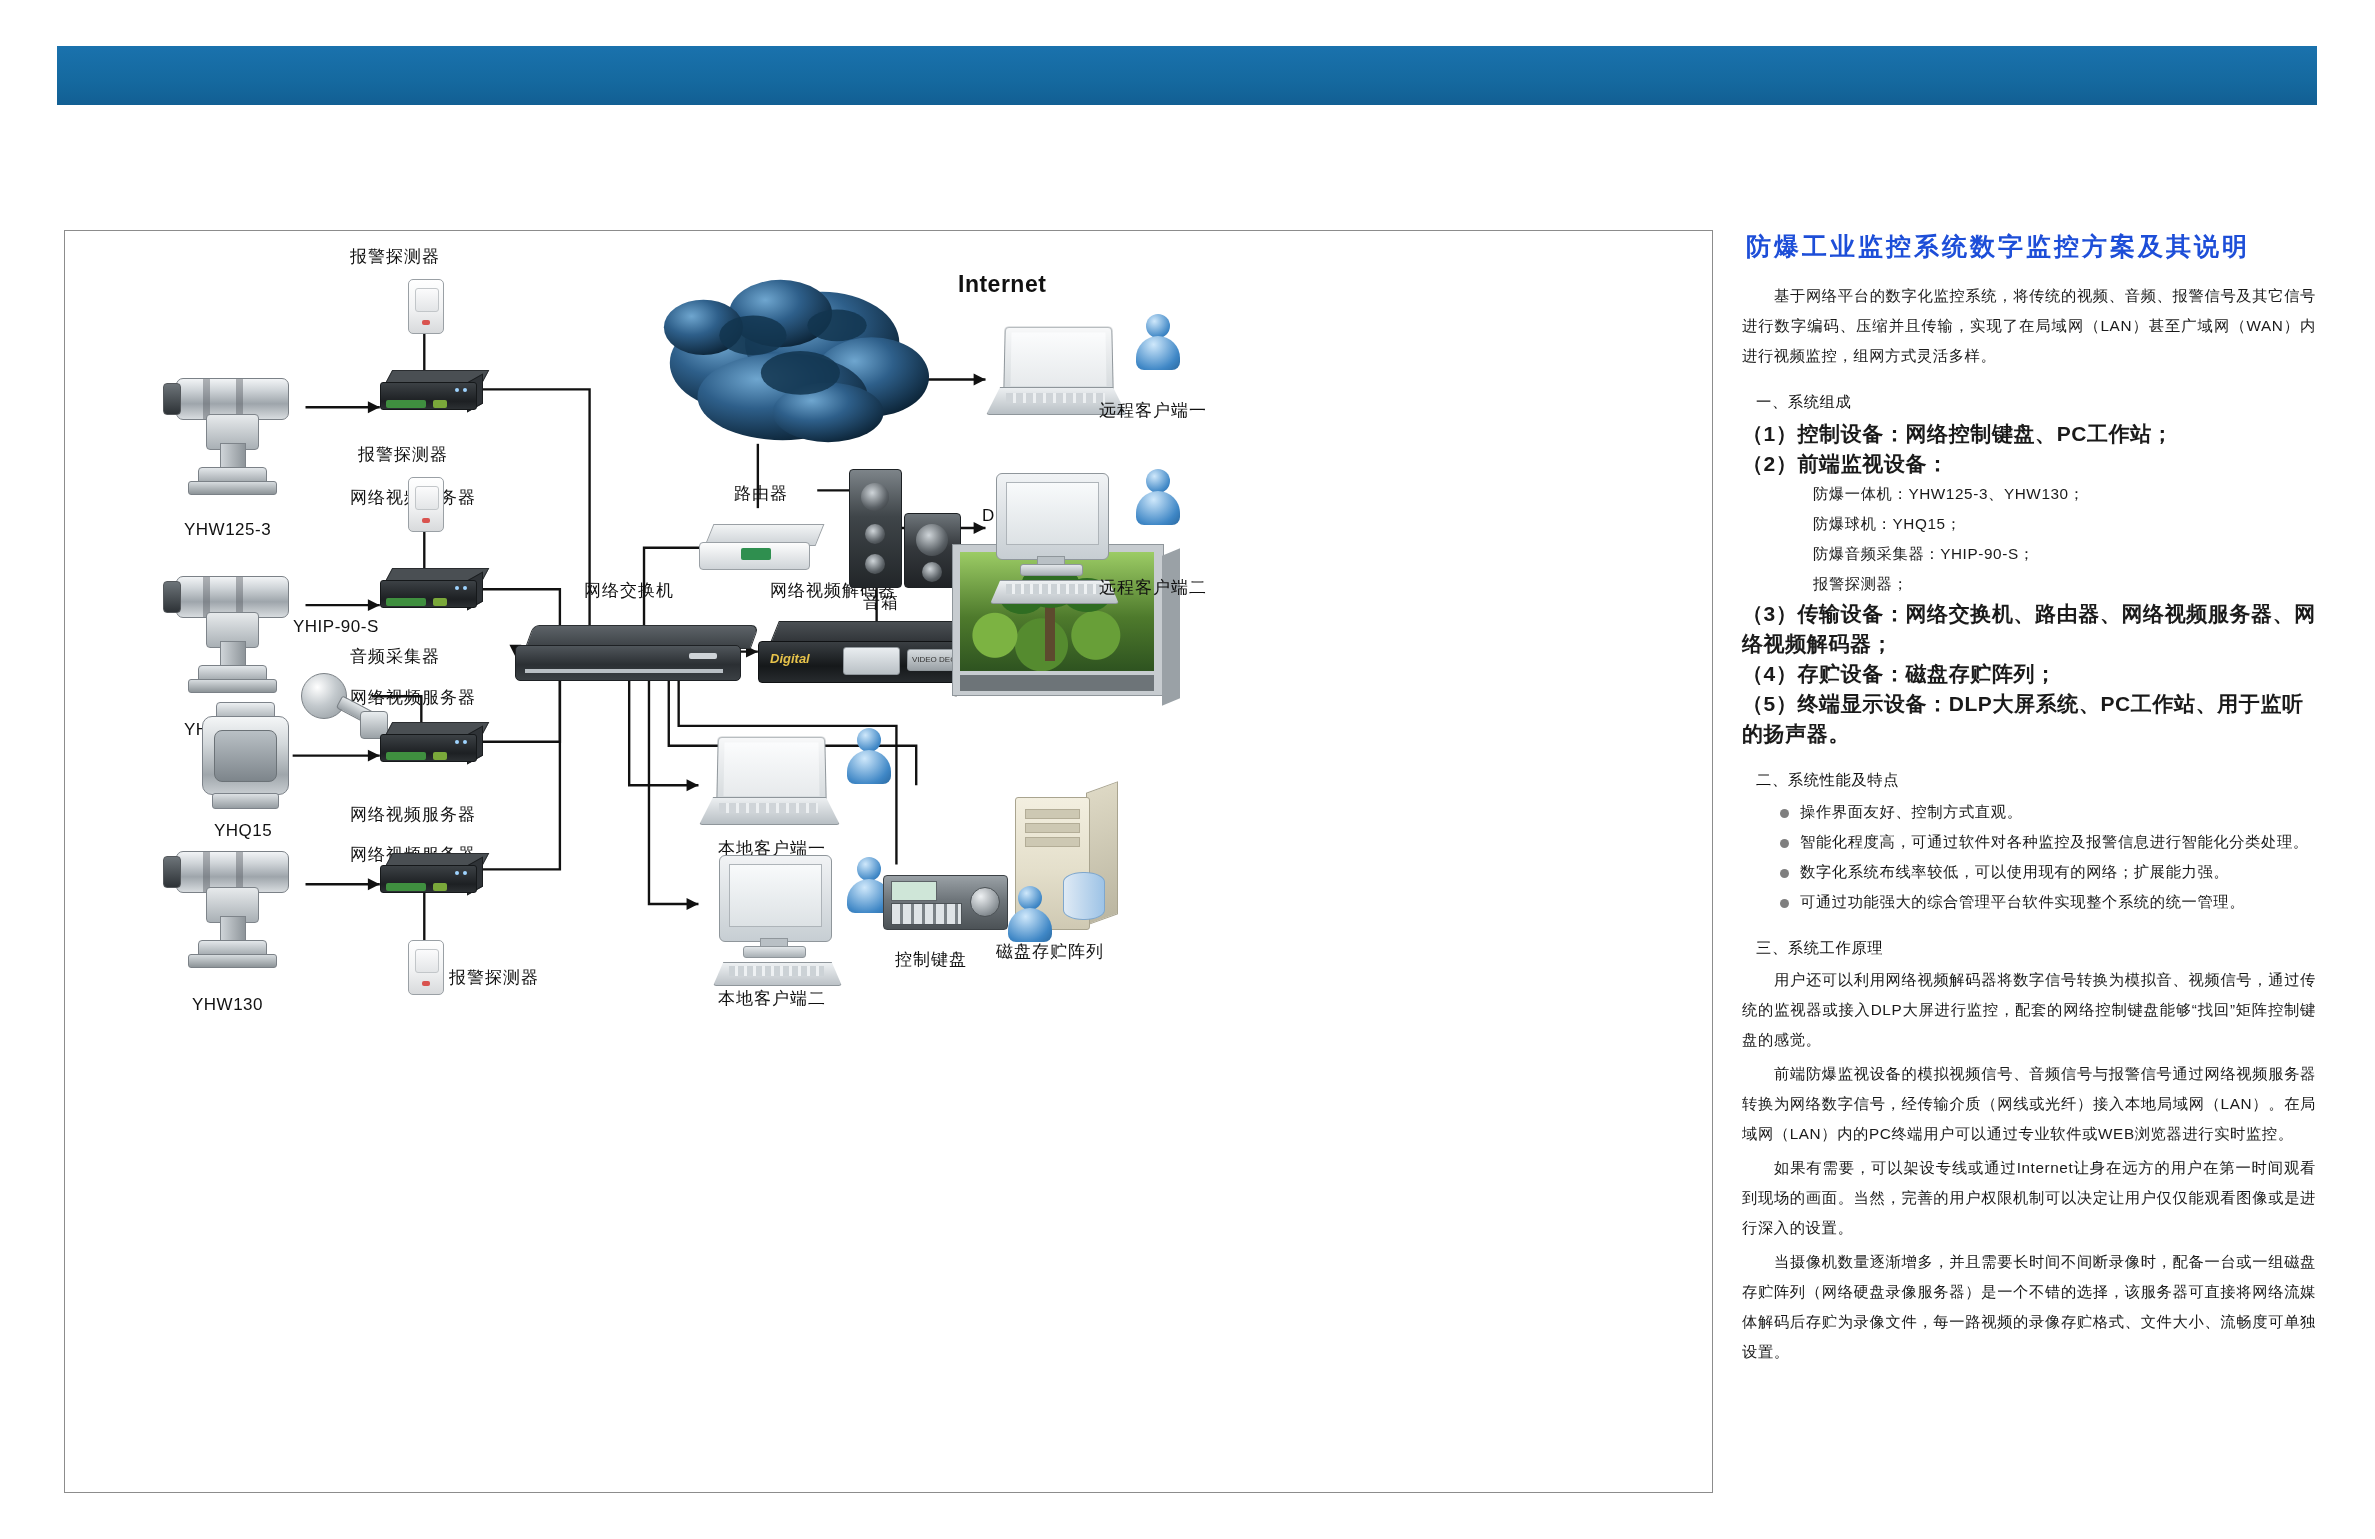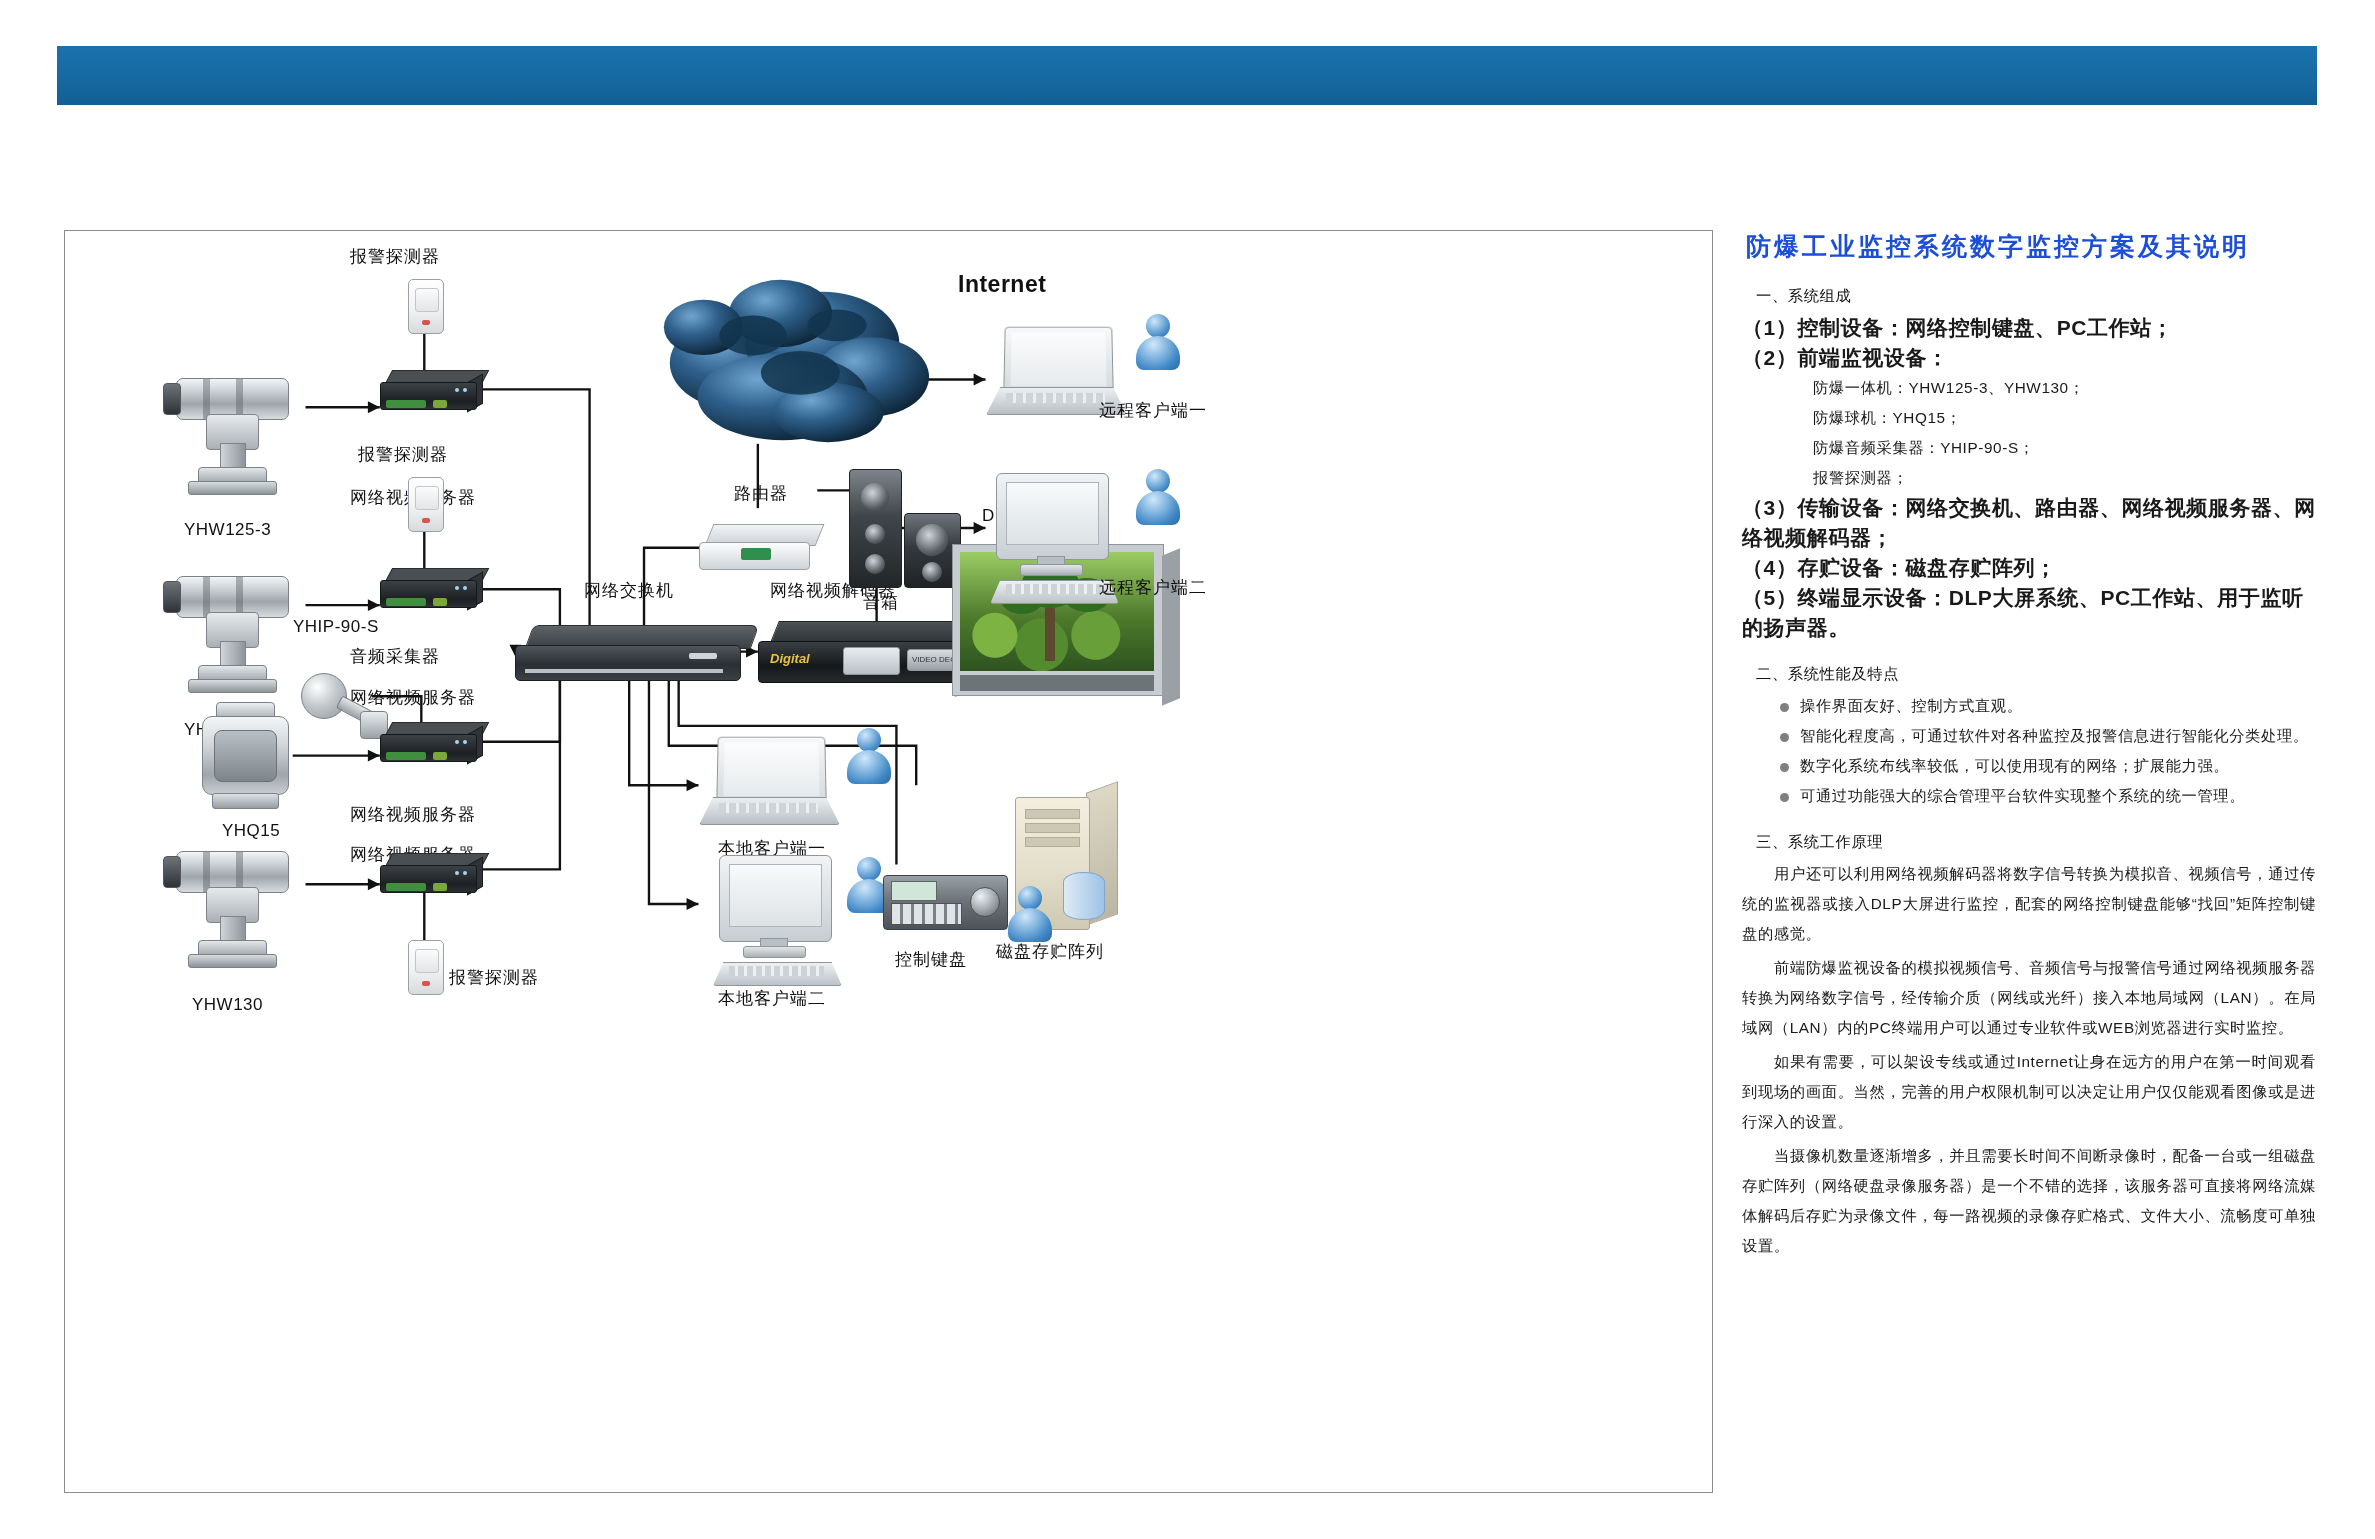--- a/index.html
+++ b/index.html
@@ -354,21 +354,21 @@
   </div>
   <div class="lbl lat" style="left:228px;top:386px;">YHIP-90-S</div>
   <div class="lbl" style="left:285px;top:414px;">音频采集器</div>
 
   <div class="ball" style="left:137px;top:485px;">
     <div class="cap"></div>
       <div class="body"></div>
       <div class="glass"></div>
       <div class="foot"></div>
   </div>
-  <div class="lbl lat" style="left:157px;top:590px;">YHQ15</div>
+  <div class="lbl lat" style="left:149px;top:590px;">YHQ15</div>
 
   <div class="vsrv" style="left:315px;top:491px;">
     <div class="top"></div>
       <div class="side"></div>
       <div class="front"></div>
     <div class="grn"></div>
       <div class="grn2"></div>
     <div class="dot" style="left:75px;"></div>
       <div class="dot" style="left:83px;"></div>
   </div>
@@ -529,20 +529,21 @@
     <div class="h"></div>
       <div class="b"></div>
   </div>
   <div class="lbl" style="left:830px;top:717px;">控制键盘</div>
 
 </div>
 
 <div class="textcol">
   <div class="doc-title">防爆工业监控系统数字监控方案及其说明</div>
 
+  <div class="p indent">基于网络平台的数字化监控系统，将传统的视频、音频、报警信号及其它信号进行数字编码、压缩并且传输，实现了在局域网（LAN）甚至广域网（WAN）内进行视频监控，组网方式灵活多样。</div>
 
   <div class="sec" style="margin-left:14px;">一、系统组成</div>
   <div class="li">（1）控制设备：网络控制键盘、PC工作站；</div>
   <div class="li">（2）前端监视设备：</div>
   <div class="li2">防爆一体机：YHW125-3、YHW130；</div>
   <div class="li2">防爆球机：YHQ15；</div>
   <div class="li2">防爆音频采集器：YHIP-90-S；</div>
   <div class="li2">报警探测器；</div>
   <div class="li">（3）传输设备：网络交换机、路由器、网络视频服务器、网络视频解码器；</div>
   <div class="li">（4）存贮设备：磁盘存贮阵列；</div>

